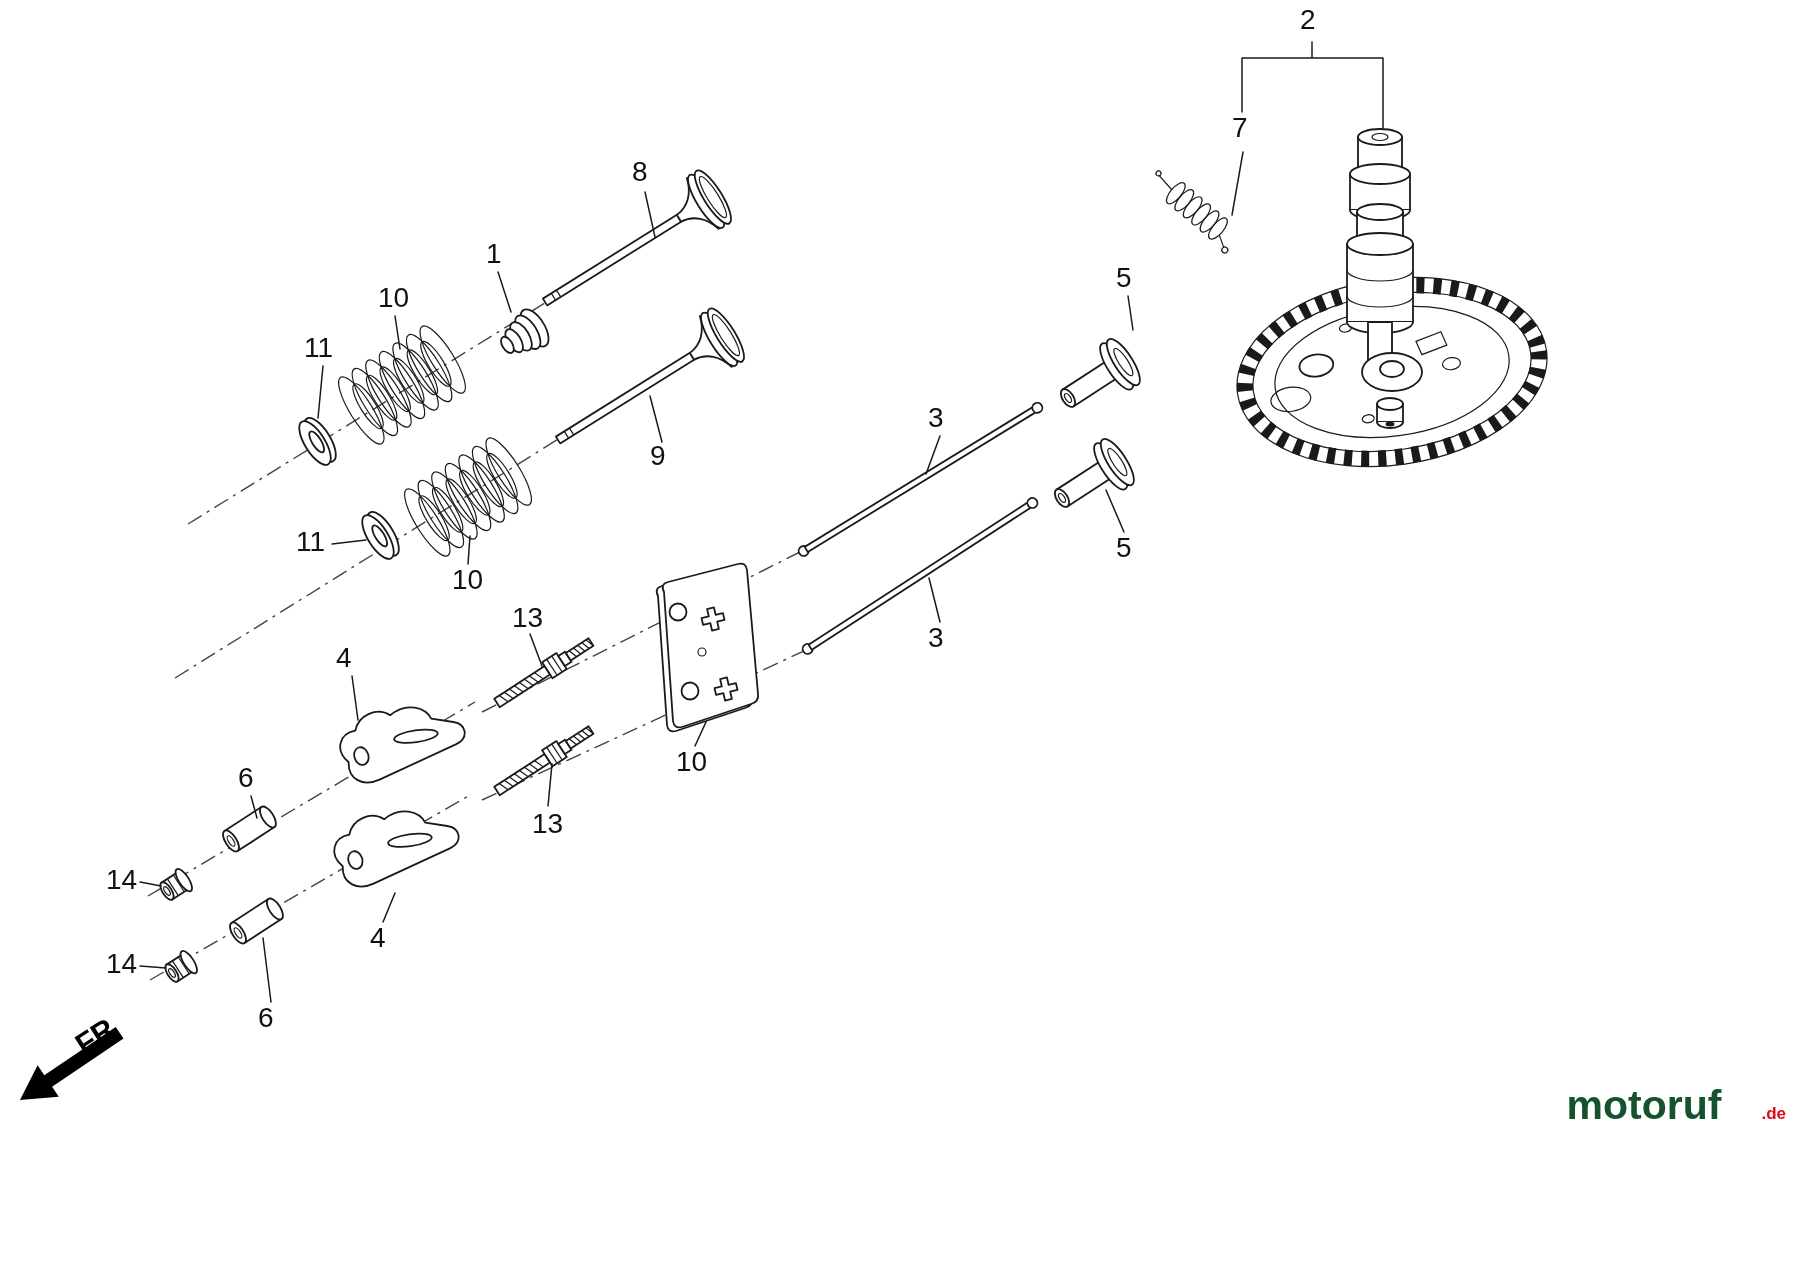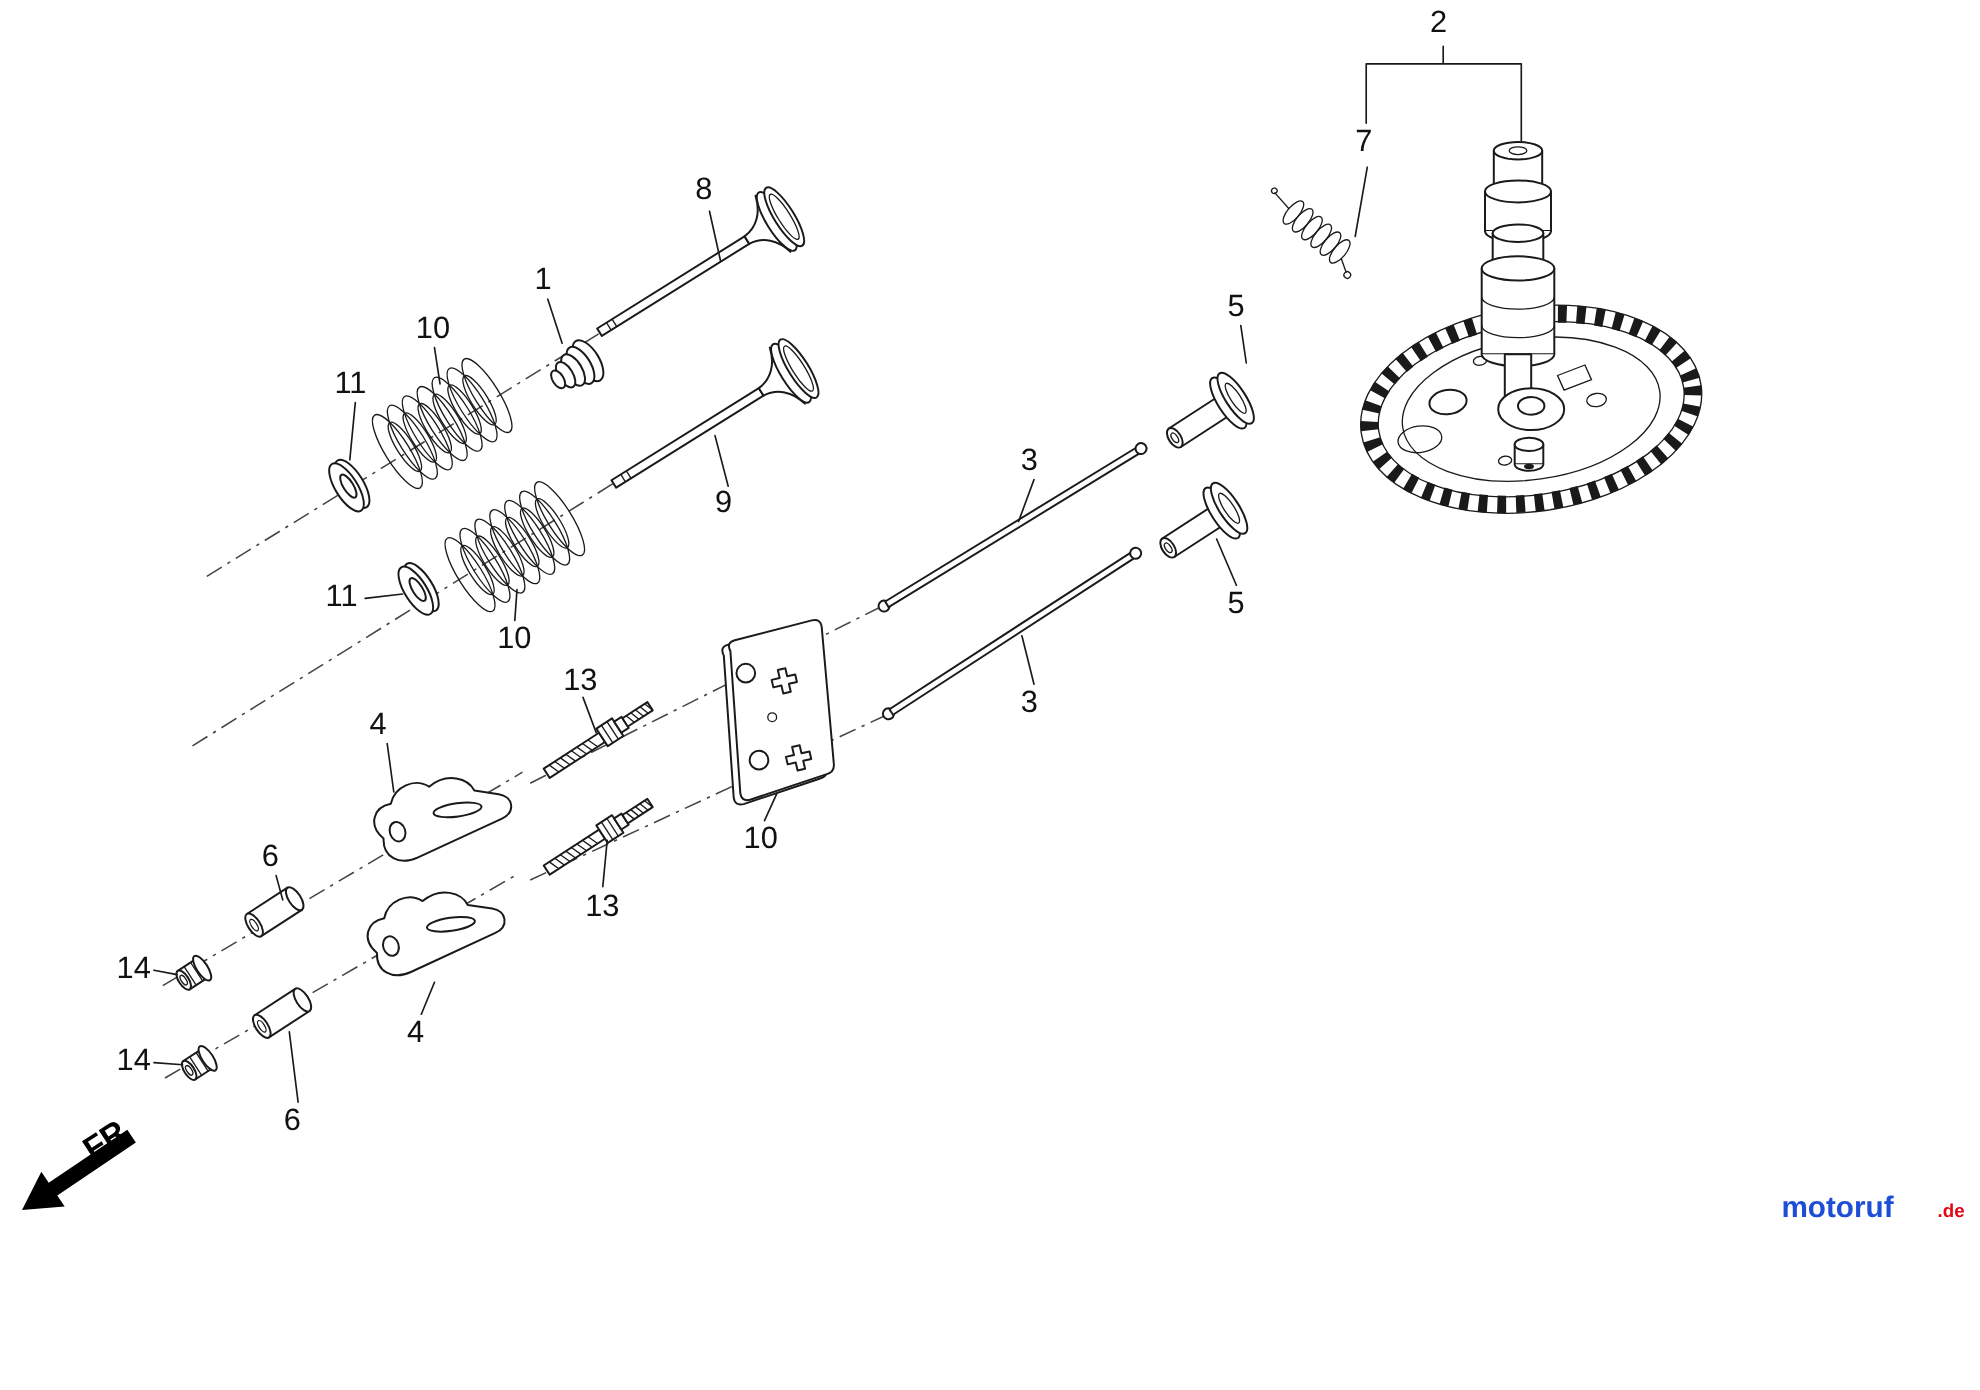--- a/index.html
+++ b/index.html
@@ -2,21 +2,21 @@
 <html><head>
 <meta charset="utf-8">
 <style>
   html,body{margin:0;padding:0;background:#fff;}
   .stage{position:relative;width:1800px;height:1264px;background:#ffffff;overflow:hidden;
          font-family:"Liberation Sans",sans-serif;}
   .plabel{position:absolute;font-family:"Liberation Sans",sans-serif;font-size:28px;color:#111;
           line-height:1;user-select:none;}
   .brand{position:absolute;top:1082px;right:14px;font-family:"Liberation Sans",sans-serif;
          font-weight:700;white-space:nowrap;}
-  .brand-name{color:#1d4ed8;font-size:27px;}
+  .brand-name{color:#14532d;font-size:41px;}
   .brand-suffix{color:#e30613;font-size:17px;margin-left:40px;}
   svg .fw{fill:#ffffff;stroke:#1a1a1a;stroke-width:1.8;stroke-linejoin:round;}
   svg .thin{stroke:#1a1a1a;stroke-width:1.2;fill:none;}
   svg .axis{stroke:#444444;stroke-width:1.4;fill:none;stroke-dasharray:16 6 3 6;}
   svg .leader{stroke:#1a1a1a;stroke-width:1.5;fill:none;stroke-linecap:round;}
   svg .fr-text{font-family:"Liberation Sans",sans-serif;font-weight:700;font-size:30px;fill:#000;}
 </style>
 </head>
 <body>
 

